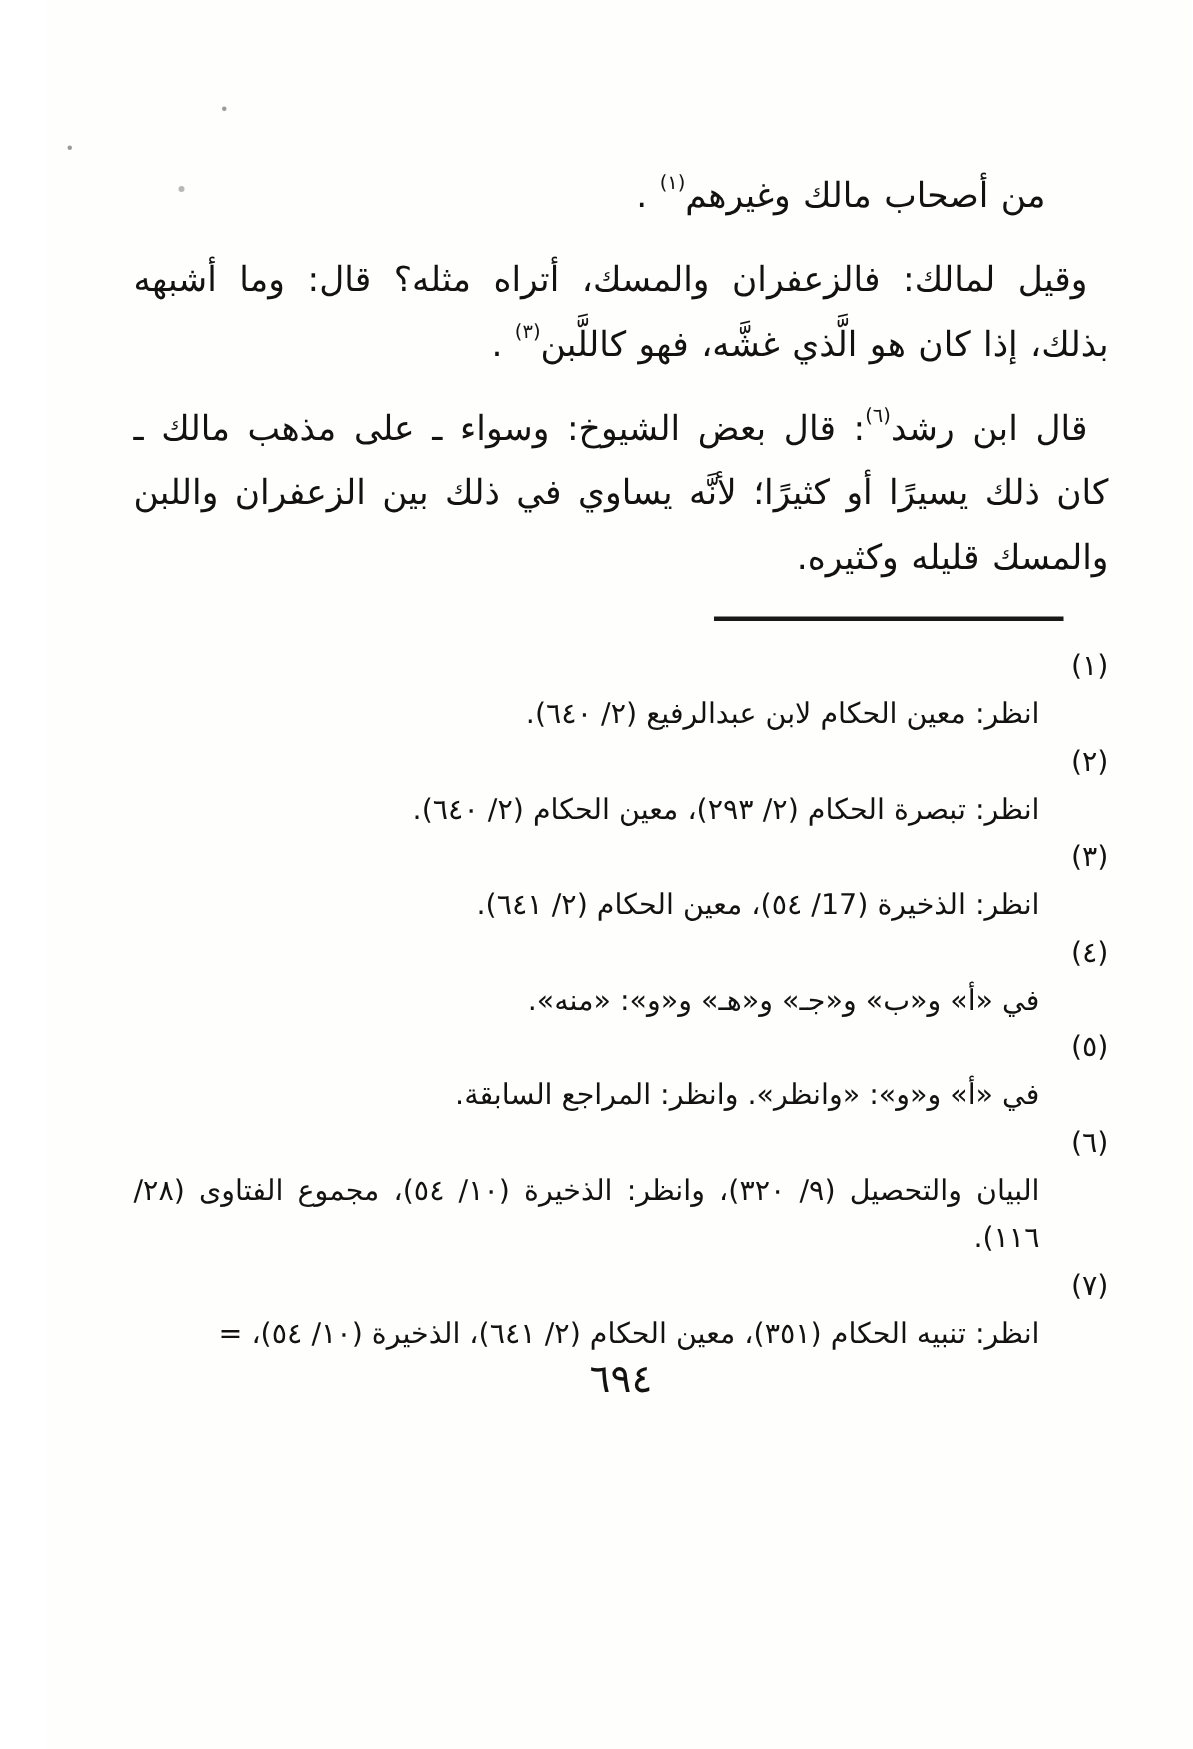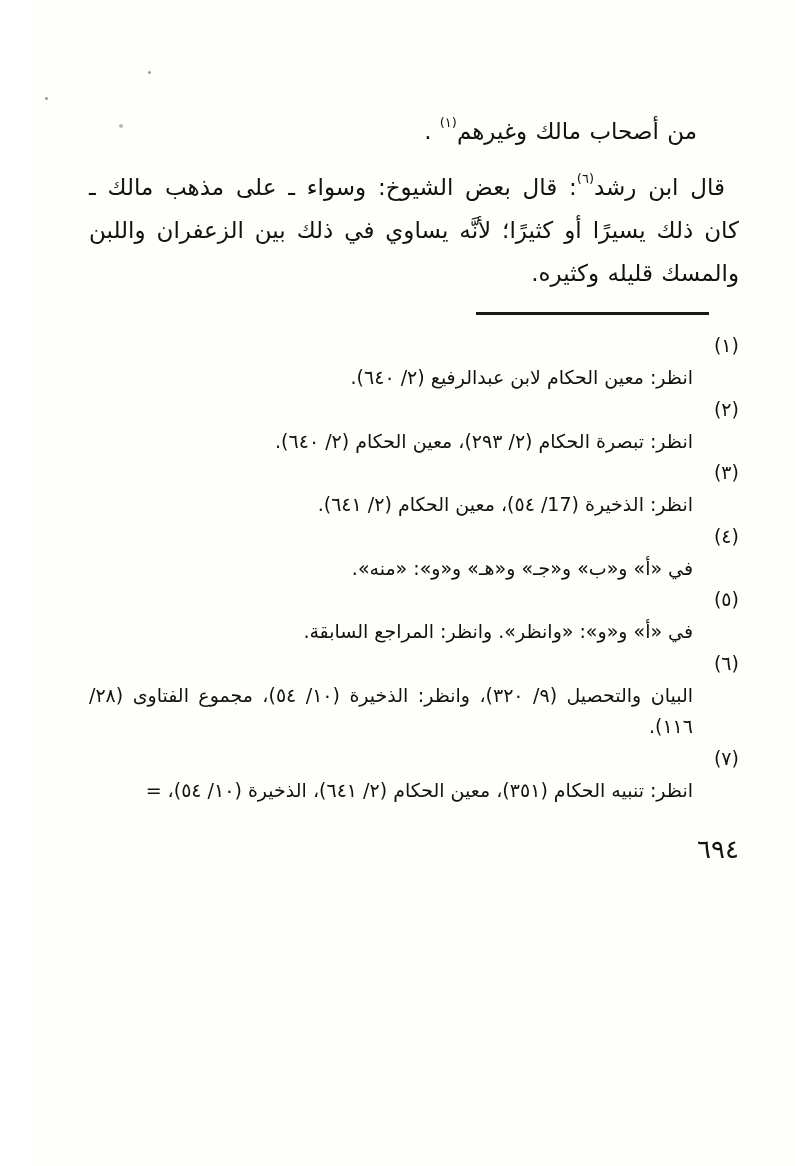--- a/index.html
+++ b/index.html
@@ -79,37 +79,38 @@
     text-align: right;
     white-space: nowrap;
   }
   .fn-text {
     flex: 1 1 auto;
     margin-top: 32px;
   }
 
   
   .page-number {
-    margin-top: 28px;
-    text-align: right;
+    margin-top: 0;
+    text-align: center;
     font-size: 26px;
     letter-spacing: 2px;
   }
 </style>
 </head>
 <body>
 
 <div class="page">
 
   <span class="speck s1"></span>
   <span class="speck s2"></span>
   <span class="speck s3"></span>
 
   <main class="main">
       <p class="para continuation">من أصحاب مالك وغيرهم<sup class="fn-ref">(١)</sup> .</p>
+      <p class="para">وقيل لمالك: فالزعفران والمسك، أتراه مثله؟ قال: وما أشبهه بذلك، إذا كان هو الَّذي غشَّه، فهو كاللَّبن<sup class="fn-ref">(٣)</sup> .</p>
       <p class="para">قال ابن رشد<sup class="fn-ref">(٦)</sup>: قال بعض الشيوخ: وسواء ـ على مذهب مالك ـ كان ذلك يسيرًا أو كثيرًا؛ لأنَّه يساوي في ذلك بين الزعفران واللبن والمسك قليله وكثيره.</p>
     </main>
 
   <div class="footnote-sep"></div>
 
   <section class="footnotes">
       <div class="footnote">
         <span class="fn-marker">(١)</span>
         <span class="fn-text">انظر: معين الحكام لابن عبدالرفيع (٢/ ٦٤٠).</span>
       </div>

